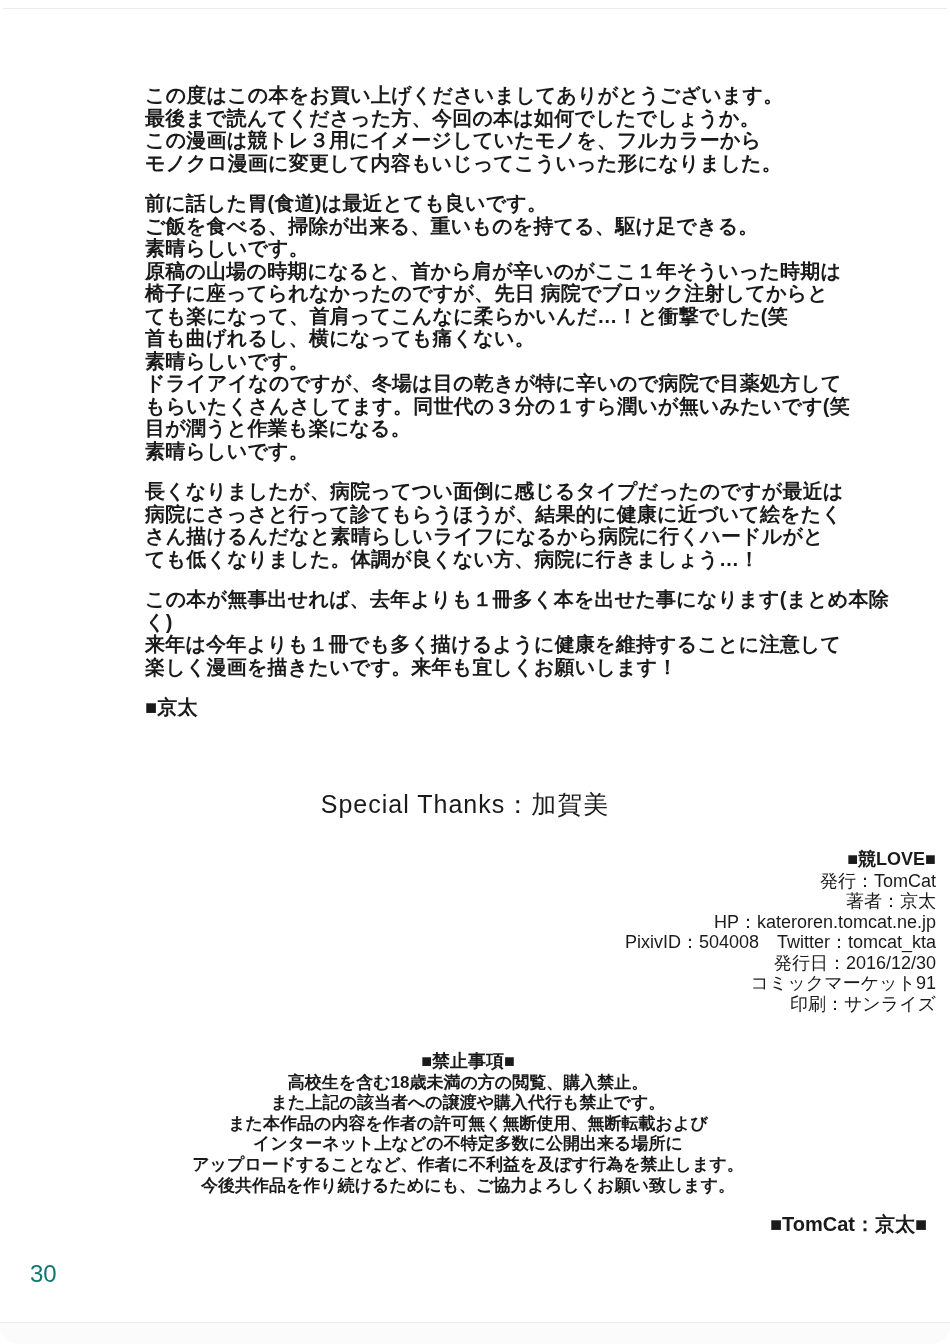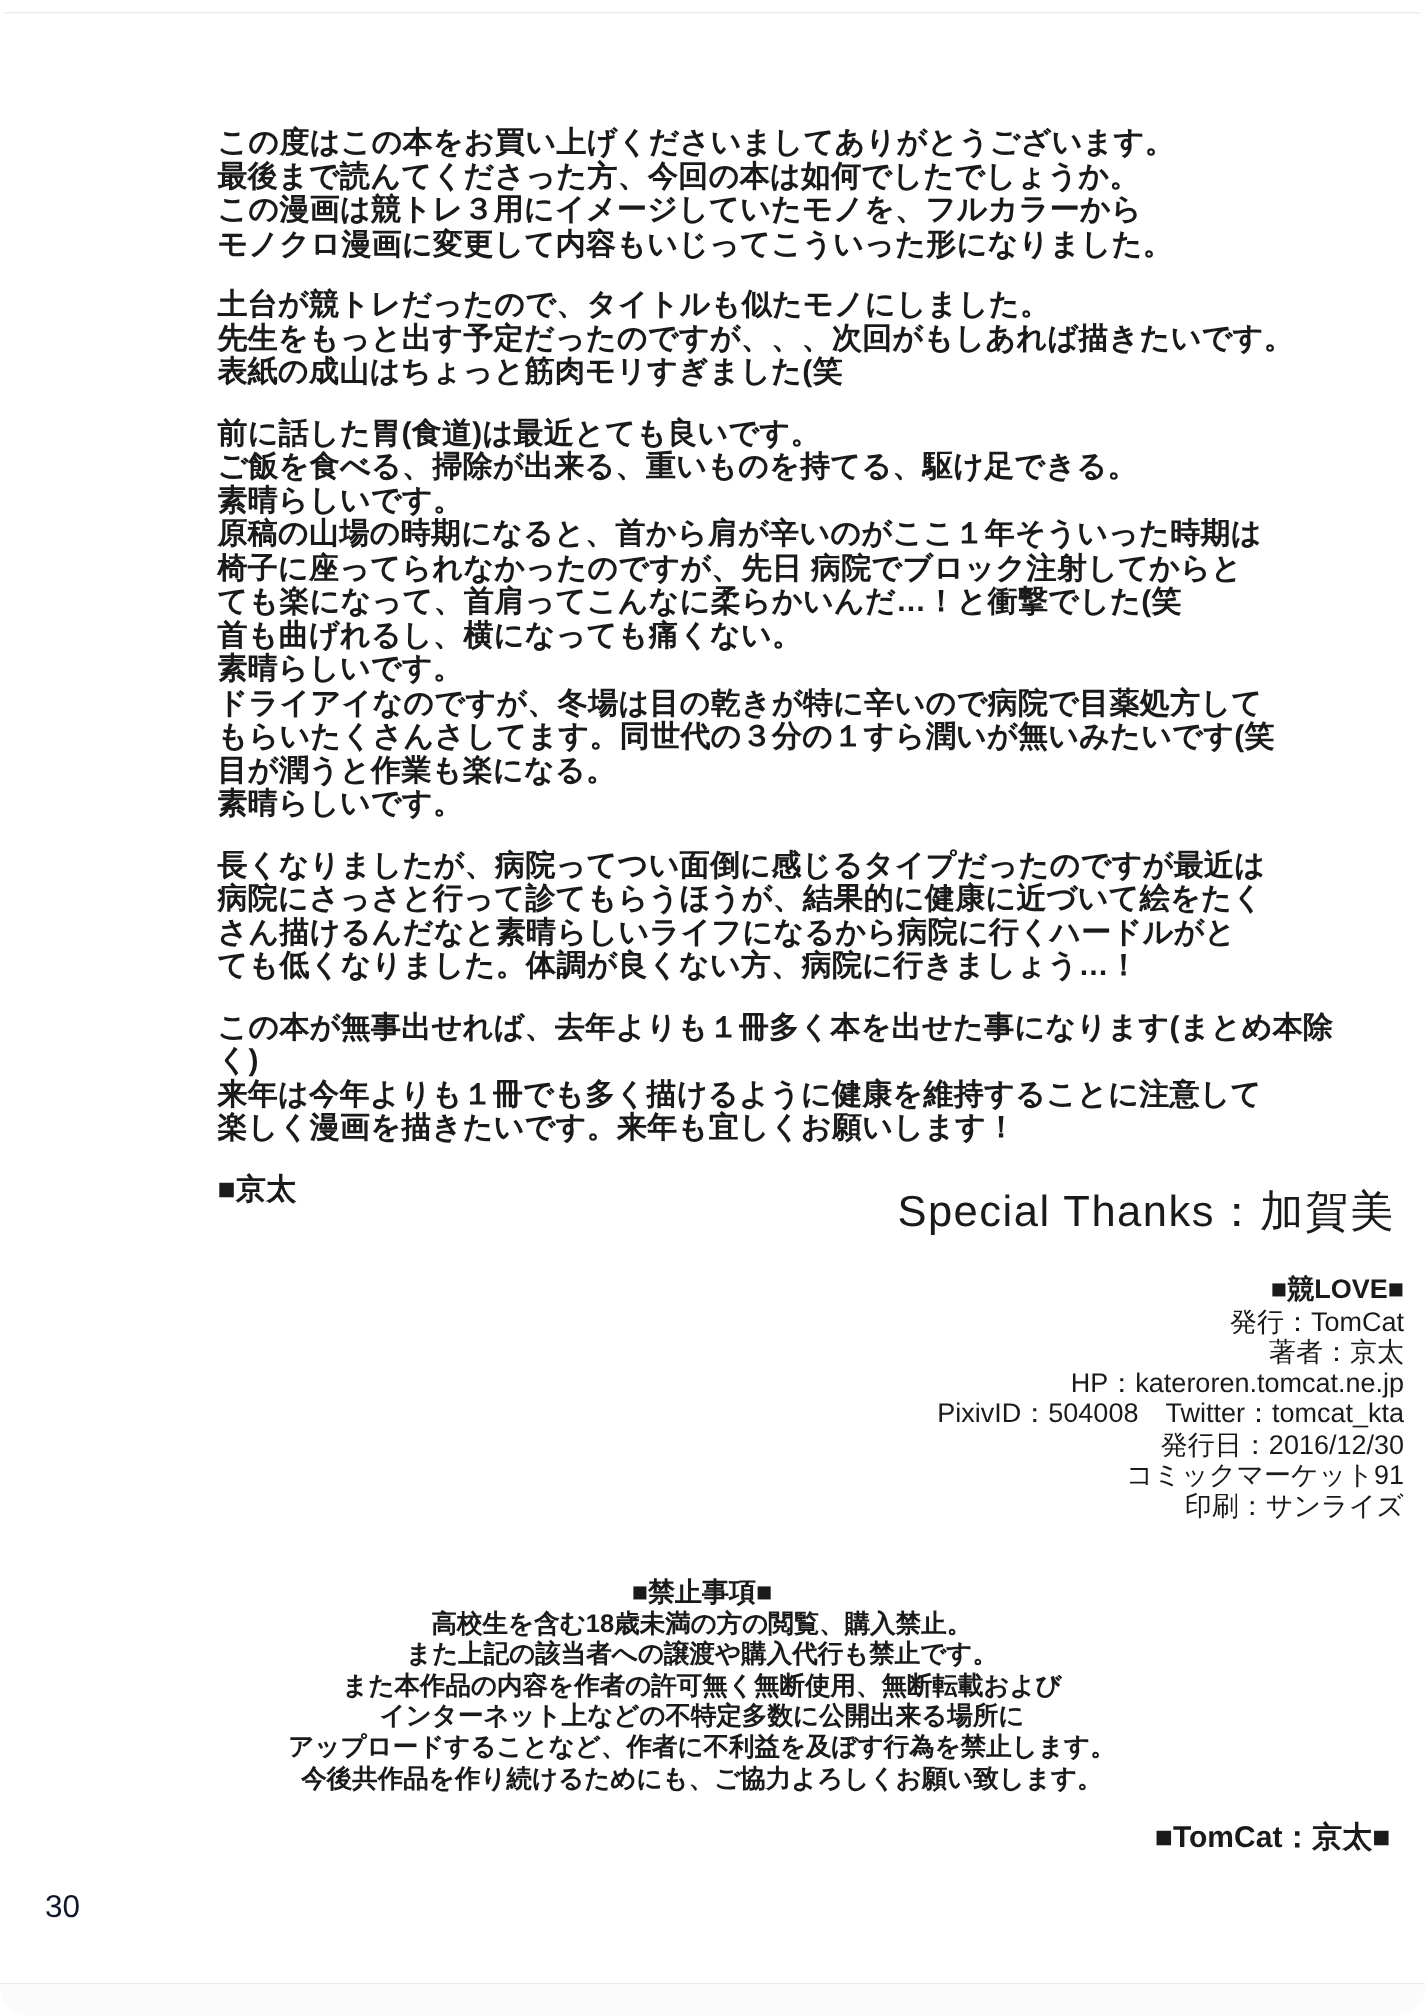--- a/index.html
+++ b/index.html
@@ -51,22 +51,22 @@
     margin-top: 16px;
     font-size: 20px;
     font-weight: bold;
   }
 
   .special-thanks {
     position: absolute;
     top: 788px;
     left: 0;
     right: 20px;
-    text-align: right;
-    font-size: 29px;
+    text-align: center;
+    font-size: 25px;
     font-weight: normal;
     letter-spacing: 1px;
   }
 
   .colophon {
     position: absolute;
     top: 849px;
     left: 0;
     right: 14px;
     text-align: right;
@@ -102,41 +102,38 @@
     right: 23px;
     text-align: right;
     font-size: 20px;
     font-weight: bold;
   }
 
   .page-number {
     position: absolute;
     left: 30px;
     top: 1260px;
-    font-size: 21px;
+    font-size: 24px;
     font-weight: normal;
-    color: #0f172a;
+    color: #0f766e;
   }
 </style>
 </head>
 <body>
 
 <div class="page">
 
   <div class="hairline top"></div>
 
   <div class="afterword">
     <div>
         <p class="para">この度はこの本をお買い上げくださいましてありがとうございます。
 最後まで読んてくださった方、今回の本は如何でしたでしょうか。
 この漫画は競トレ３用にイメージしていたモノを、フルカラーから
 モノクロ漫画に変更して内容もいじってこういった形になりました。</p>
-        <p class="para">土台が競トレだったので、タイトルも似たモノにしました。
-先生をもっと出す予定だったのですが、、、次回がもしあれば描きたいです。
-表紙の成山はちょっと筋肉モリすぎました(笑</p>
         <p class="para">前に話した胃(食道)は最近とても良いです。
 ご飯を食べる、掃除が出来る、重いものを持てる、駆け足できる。
 素晴らしいです。
 原稿の山場の時期になると、首から肩が辛いのがここ１年そういった時期は
 椅子に座ってられなかったのですが、先日 病院でブロック注射してからと
 ても楽になって、首肩ってこんなに柔らかいんだ…！と衝撃でした(笑
 首も曲げれるし、横になっても痛くない。
 素晴らしいです。
 ドライアイなのですが、冬場は目の乾きが特に辛いので病院で目薬処方して
 もらいたくさんさしてます。同世代の３分の１すら潤いが無いみたいです(笑

